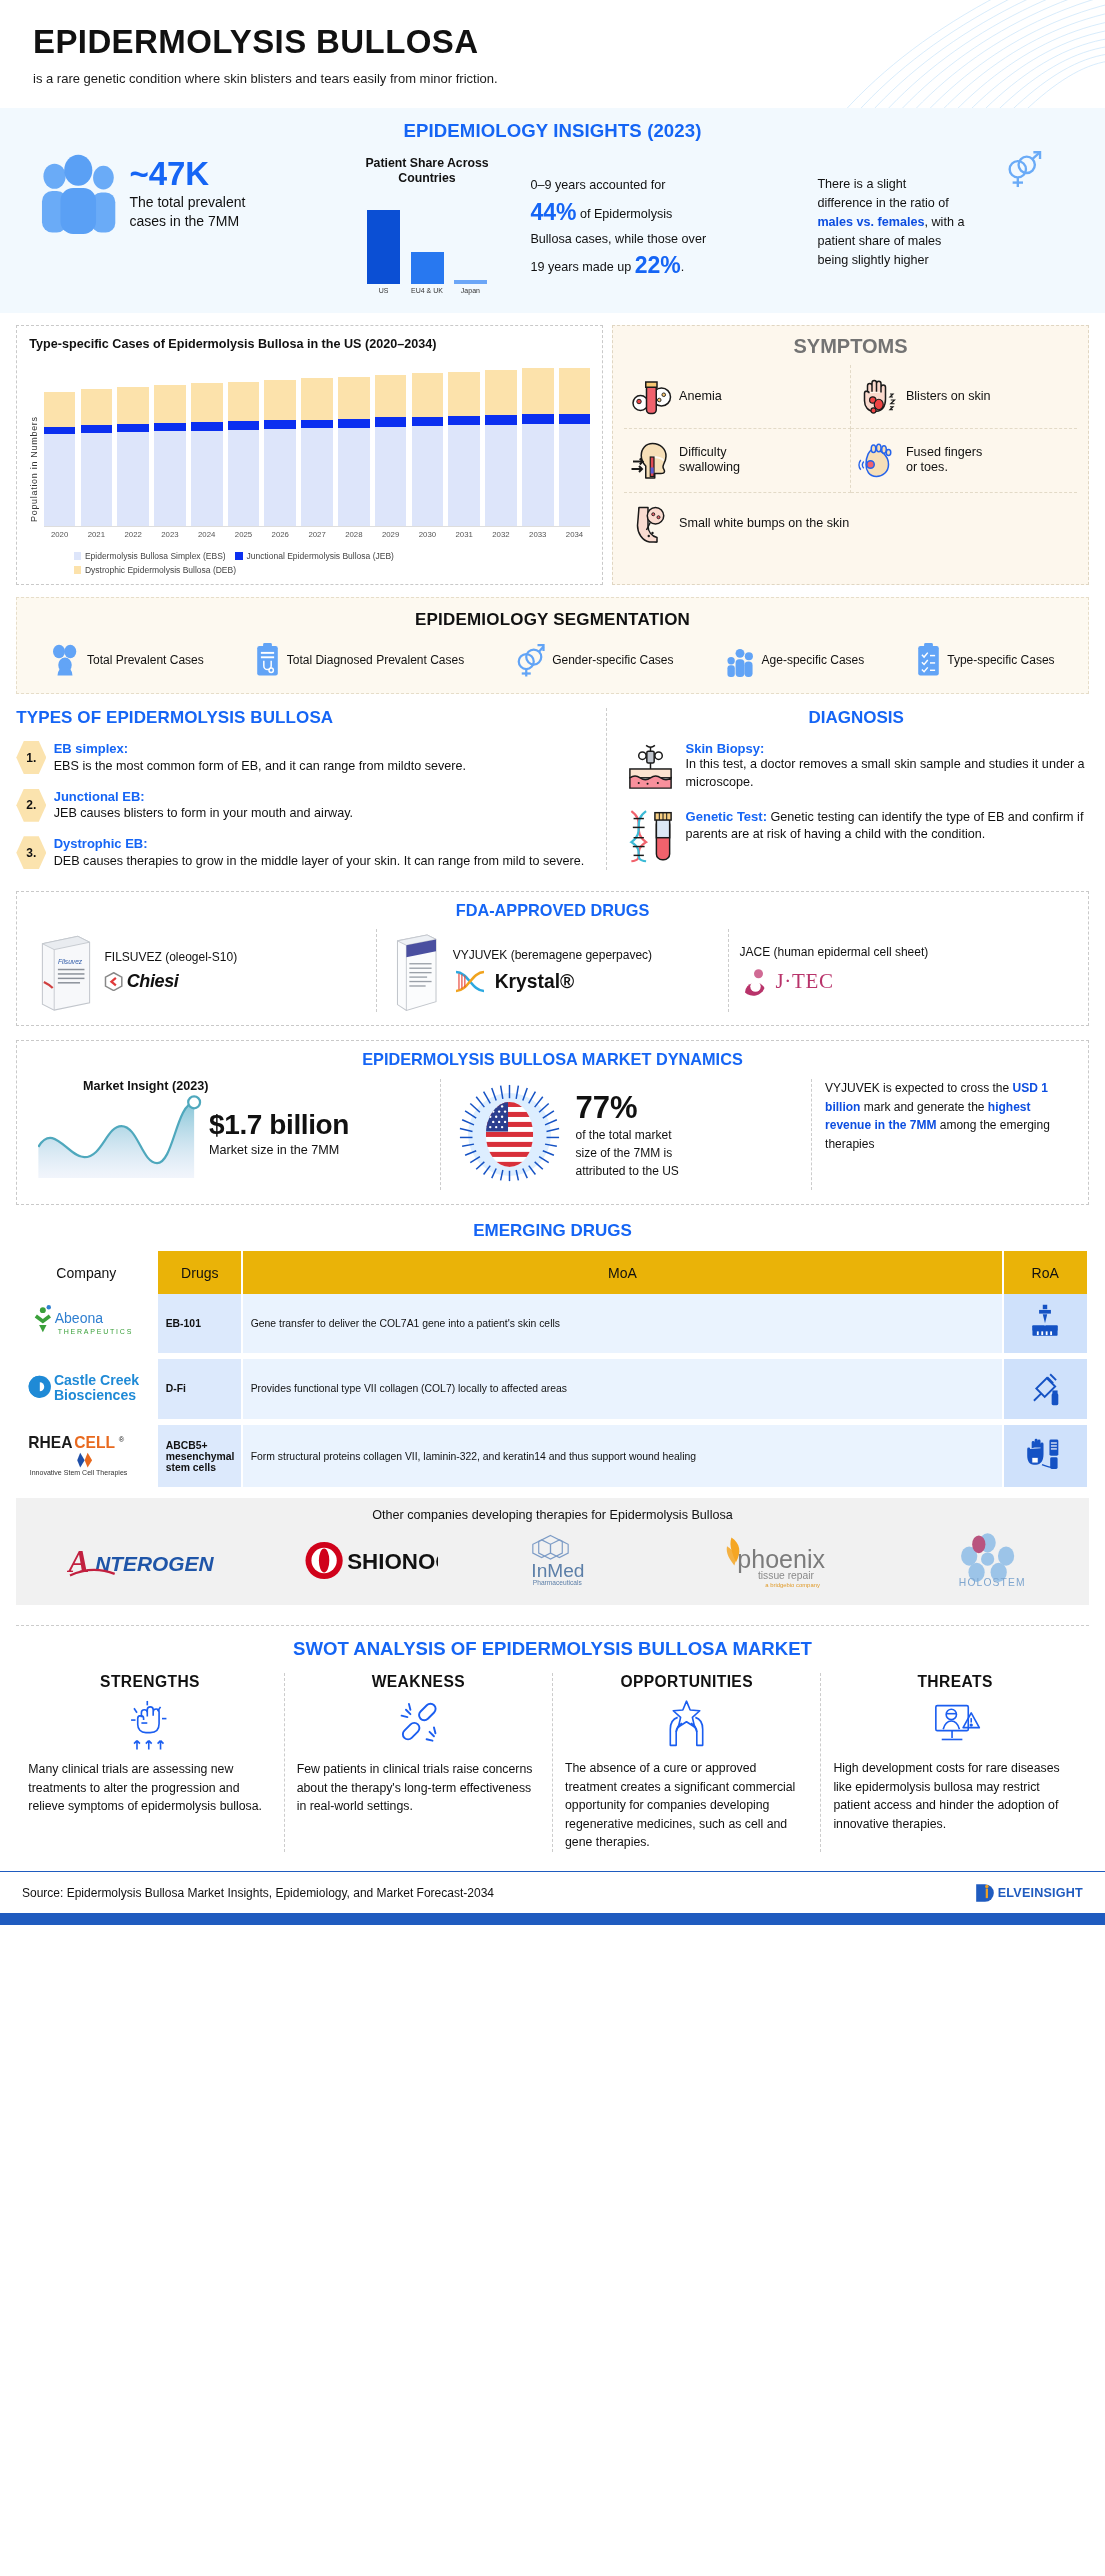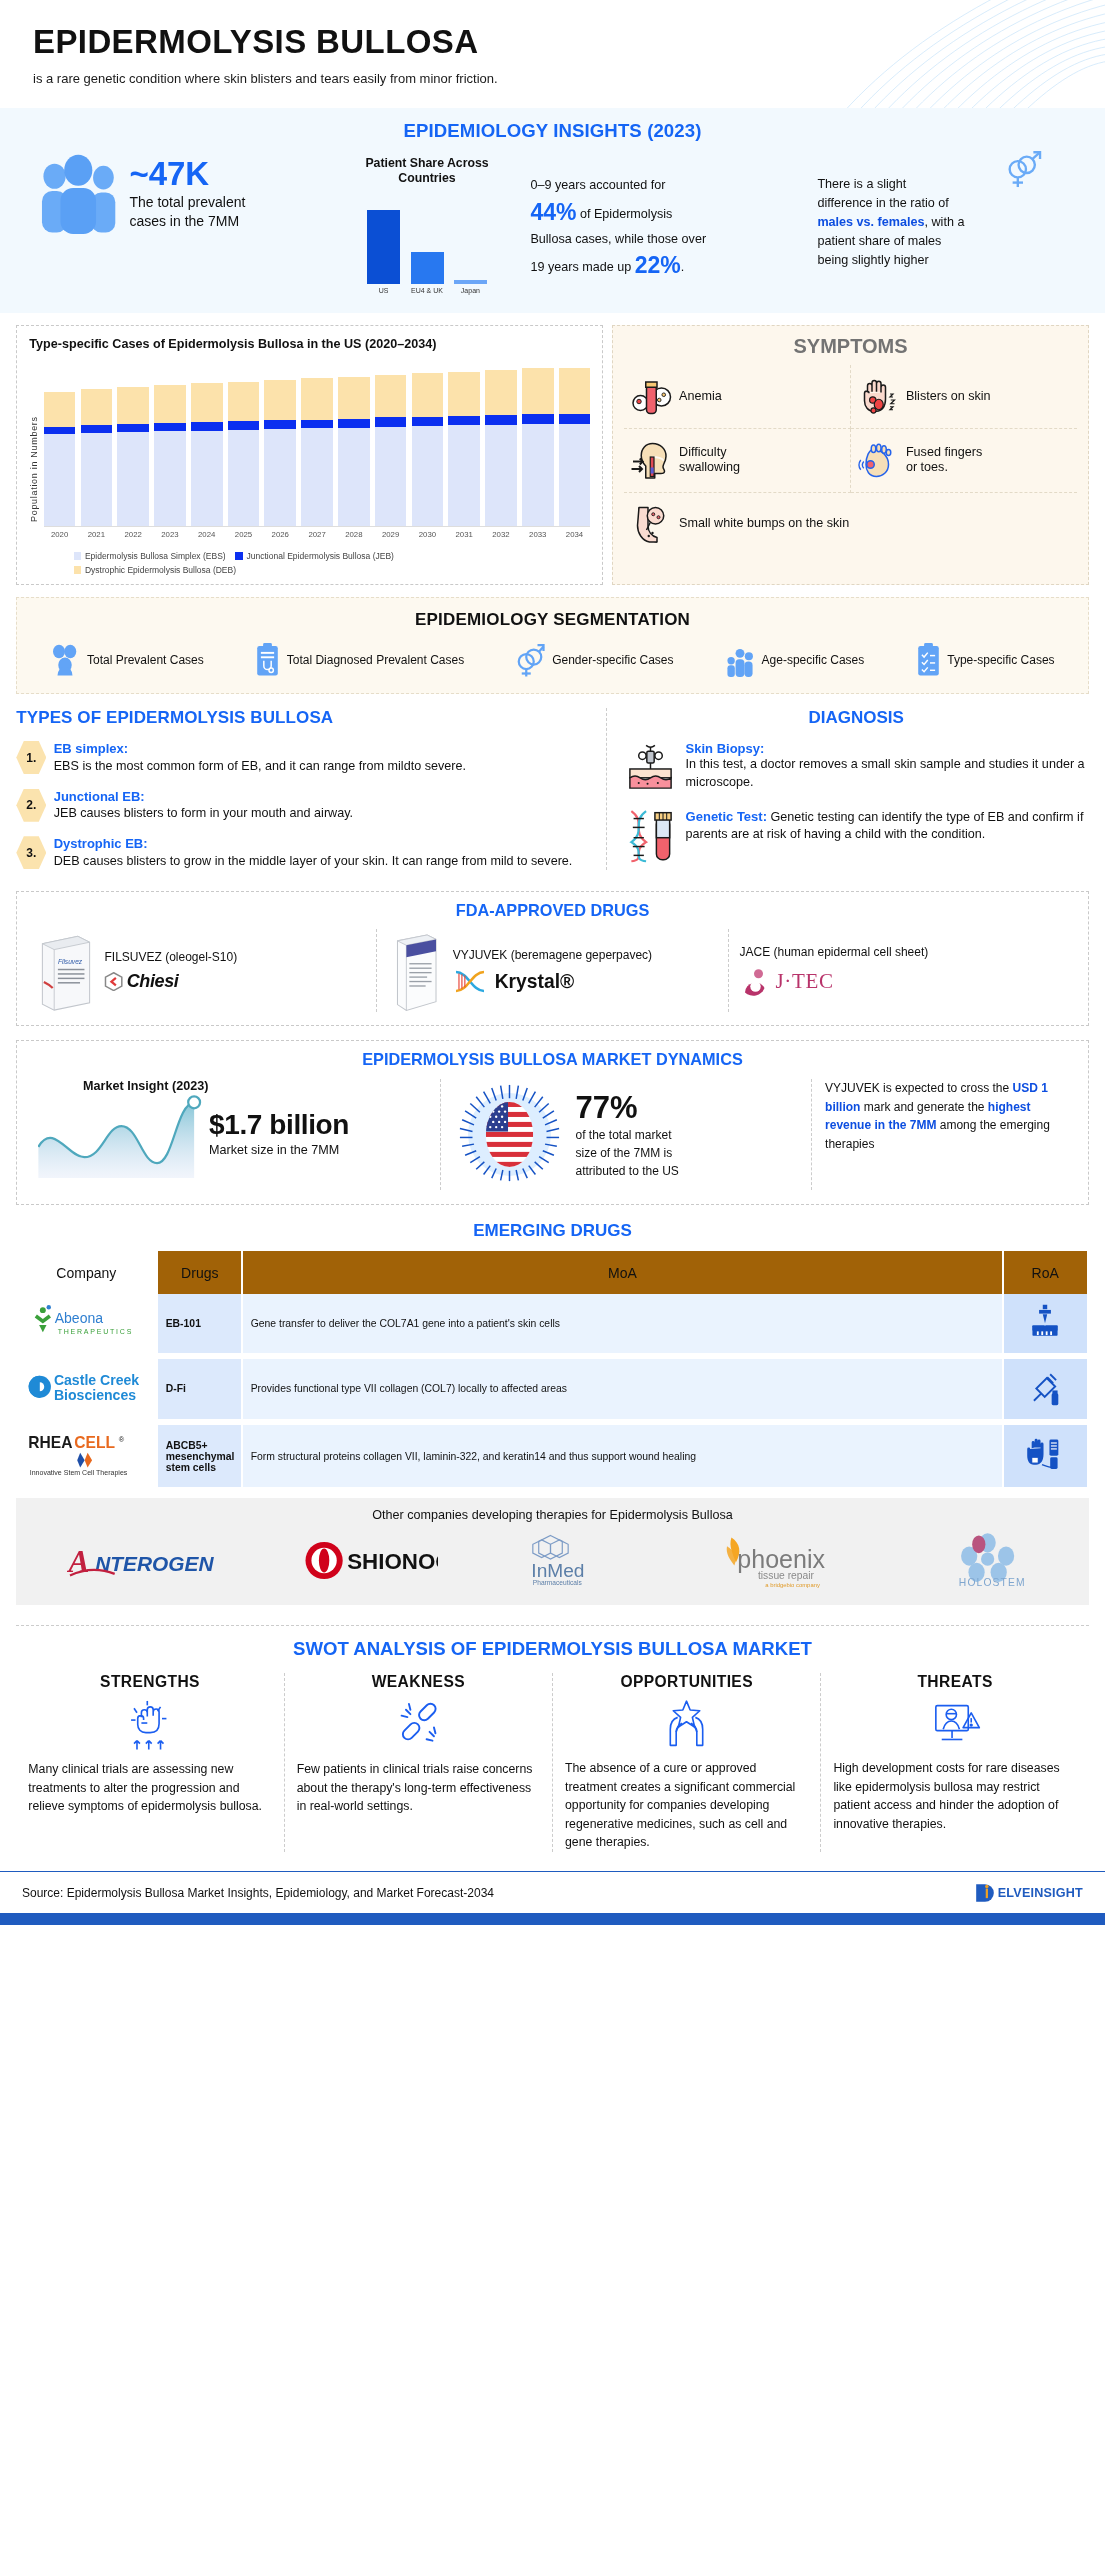--- a/index.html
+++ b/index.html
@@ -118,21 +118,21 @@
   .mkt-flex { display: flex; align-items: center; }
   .mkt-big { font-size: 28px; font-weight: bold; letter-spacing: -0.4px; }
   .mkt-sub { font-size: 12.6px; margin-top: 1.5px; }
   .pct77 { font-size: 31px; font-weight: bold; }
   .mkt-p { font-size: 12px; line-height: 1.5; }
 
   
   .emerg { margin: 16.3px 0 0 0; padding: 0 16.3px; }
   .emerg-title { text-align: center; color: #1565f5; font-weight: bold; font-size: 17px; }
   table.edt { width: 100%; border-collapse: collapse; margin-top: 10.4px; table-layout: fixed; }
-  table.edt th { background: #a16207; font-weight: normal; font-size: 14px; padding: 13.4px 6px;
+  table.edt th { background: #eab308; font-weight: normal; font-size: 14px; padding: 13.4px 6px;
       border-right: 2.2px solid #fff; }
   table.edt th:first-child { background: #fff; }
   table.edt td { font-size: 10.4px; padding: 7.4px 7.4px; vertical-align: middle;
       border-right: 2.2px solid #fff; border-bottom: 6px solid #fff; }
   .c-company { width: 141px; text-align: center; background: #fff !important; }
   .c-drug { width: 85px; background: #dce9fc; font-weight: bold; font-size: 10.4px; }
   .c-moa { background: #eaf3fe; }
   .c-roa { width: 85px; background: #cfe1fb; text-align: center; }
 
   .others { margin: 4.5px 16.3px 0 16.3px; background: #f1f1f1; padding: 10.4px 7.4px 15px 7.4px; }
@@ -555,21 +555,21 @@
         <div>
           <div class="type-h">Junctional EB:</div>
           <div class="type-p">JEB causes blisters to form in your mouth and airway.</div>
         </div>
       </div>
 
       <div class="type-item">
         <div class="hexnum">3.</div>
         <div>
           <div class="type-h">Dystrophic EB:</div>
-          <div class="type-p">DEB causes blisters to grow in the middle layer of your skin. It can range from mild to severe.</div>
+          <div class="type-p">DEB causes therapies to grow in the middle layer of your skin. It can range from mild to severe.</div>
         </div>
       </div>
     </div>
 
     <div class="diag">
       <div class="diag-title">DIAGNOSIS</div>
 
       <div class="diag-item">
         <svg width="53" height="53" viewBox="0 0 72 72" style="flex:0 0 53px">
           <g stroke="#1a1a1a" stroke-width="2" fill="none">

